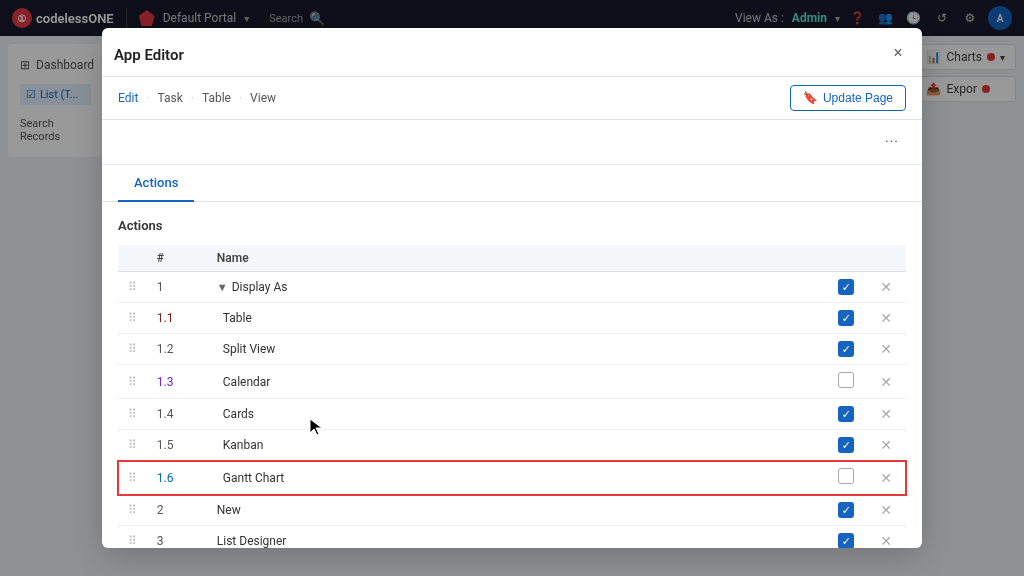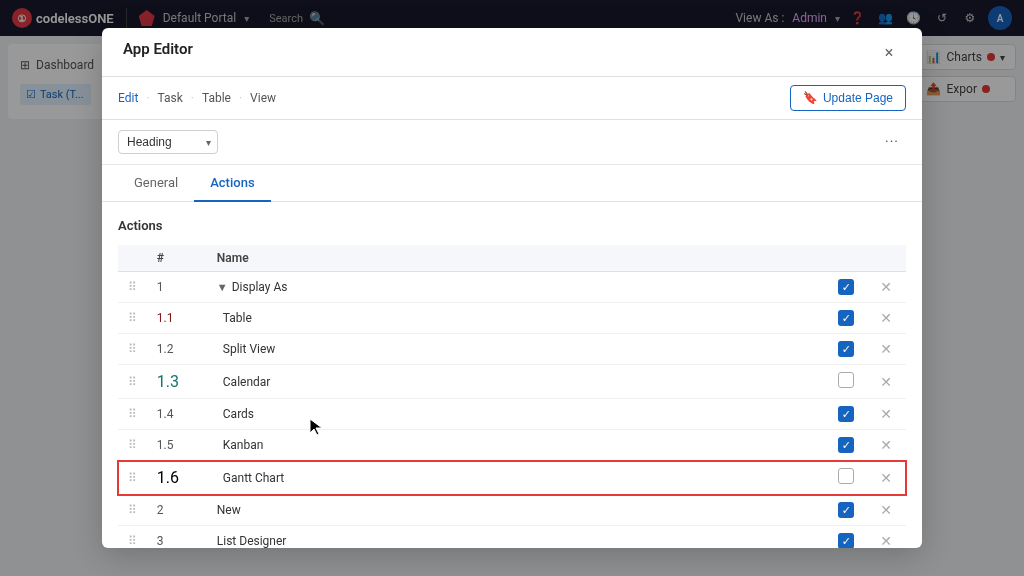--- a/index.html
+++ b/index.html
@@ -124,23 +124,23 @@
       max-height: 520px;
       display: flex;
       flex-direction: column;
       box-shadow: 0 8px 32px rgba(0,0,0,0.2);
       overflow: hidden;
     }
 
     
     .modal-header {
       display: flex;
-      align-items: flex-start;
+      align-items: flex-end;
       justify-content: space-between;
-      padding: 12px 21px;
+      padding: 12px 12px;
       border-bottom: 1px solid #e0e0e0;
     }
     .modal-title {
       font-size: 15px;
       font-weight: 600;
       color: #222;
     }
     .modal-close {
       width: 24px;
       height: 24px;
@@ -418,43 +418,46 @@
     <div class="nav-portal-icon"></div>
     <span>Default Portal</span>
     <span style="margin-left:4px; color:#aaa; font-size:10px;">▾</span>
   </div>
   <div class="nav-search">
     <span style="color:#aaa; font-size:11px;">Search</span>
     <span style="color:#aaa;">🔍</span>
   </div>
   <div class="nav-right">
     <span>View As :</span>
-    <span style="color:#f0abfc; font-weight:400;">Admin</span>
+    <span style="color:#5eead4; font-weight:700;">Admin</span>
     <span style="color:#aaa; font-size:10px; cursor:pointer;">▾</span>
     <div class="nav-icon" title="Help">❓</div>
     <div class="nav-icon">👥</div>
     <div class="nav-icon">🕓</div>
     <div class="nav-icon">↺</div>
     <div class="nav-icon">⚙</div>
     <div class="nav-avatar">A</div>
   </div>
 </div>
 
 <div class="full-bg">
 
   <div style="position:absolute; left:8px; top:8px; width:95px; background:#fff; border-radius:4px; padding:8px 0; font-size:12px;">
     <div style="padding:6px 12px; color:#555; cursor:pointer; display:flex; align-items:center; gap:6px;">
       <span>⊞</span>
       <span>Dashboard</span>
     </div>
     <div style="padding:6px 12px; color:#1565C0; font-size:11px; cursor:pointer;">
       <div style="display:flex; align-items:center; gap:4px; background:#e3f0ff; border-radius:3px; padding:4px 6px;">
         <span>☑</span>
-        <span>Task (T...</span>
+        <span>List (T...</span>
       </div>
+    </div>
+    <div style="padding:6px 12px; color:#555; font-size:11px;">
+      <span>Search Records</span>
     </div>
   </div>
 
   <div style="position:absolute; left:112px; top:8px; right:180px; background:#fff; border-radius:4px; overflow:hidden;">
     <div class="bg-sub-header">
       <span>☐</span>
       <span>#</span>
       <span style="flex:1;">Name</span>
       <span>Due D</span>
     </div>
@@ -502,30 +505,24 @@
       </div>
       <div class="toolbar-right">
         <button class="update-page-btn">
           <span>🔖</span>
           <span>Update Page</span>
         </button>
       </div>
     </div>
 
     <div class="modal-heading-row">
-      <div class="heading-select-wrapper">
-        <select class="heading-select">
-          <option>Heading</option>
-        </select>
-      </div>
       <div class="three-dots-btn">···</div>
     </div>
 
     <div class="modal-tabs">
-      <div class="modal-tab">General</div>
       <div class="modal-tab active">Actions</div>
     </div>
 
     <div class="modal-content">
       <div class="section-title">Actions</div>
       <table class="actions-table">
         <thead>
           <tr>
             <th style="width:20px;"></th>
             <th style="width:60px;">#</th>
@@ -551,42 +548,42 @@
             </tr>
             <tr>
               <td><span style="color:#bbb; cursor:grab; font-size:12px;">⠿</span></td>
               <td style="color: rgb(85, 85, 85); font-size: 12px;">1.2</td>
               <td style="font-size: 12px; padding-left: 16px;">Split View</td>
               <td class="checkbox-cell"><div class="cb-checked"></div></td>
               <td class="row-x-cell"><span class="x-btn">✕</span></td>
             </tr>
             <tr>
               <td><span style="color:#bbb; cursor:grab; font-size:12px;">⠿</span></td>
-              <td style="color: #0f766e; font-size: 16px;">1.3</td>
+              <td style="color: #6d28d9; font-size: 12px;">1.3</td>
               <td style="font-size: 12px; padding-left: 16px;">Calendar</td>
               <td class="checkbox-cell"><div class="cb-unchecked"></div></td>
               <td class="row-x-cell"><span class="x-btn">✕</span></td>
             </tr>
             <tr>
               <td><span style="color:#bbb; cursor:grab; font-size:12px;">⠿</span></td>
               <td style="color: rgb(85, 85, 85); font-size: 12px;">1.4</td>
               <td style="font-size: 12px; padding-left: 16px;">Cards</td>
               <td class="checkbox-cell"><div class="cb-checked"></div></td>
               <td class="row-x-cell"><span class="x-btn">✕</span></td>
             </tr>
             <tr>
               <td><span style="color:#bbb; cursor:grab; font-size:12px;">⠿</span></td>
               <td style="color: rgb(85, 85, 85); font-size: 12px;">1.5</td>
               <td style="font-size: 12px; padding-left: 16px;">Kanban</td>
               <td class="checkbox-cell"><div class="cb-checked"></div></td>
               <td class="row-x-cell"><span class="x-btn">✕</span></td>
             </tr>
             <tr style="outline: rgb(229, 57, 53) solid 2px; outline-offset: -1px; position: relative;">
               <td><span style="color:#bbb; cursor:grab; font-size:12px;">⠿</span></td>
-              <td style="color: #000000; font-size: 16px;">1.6</td>
+              <td style="color: #0369a1; font-size: 12px;">1.6</td>
               <td style="font-size: 12px; padding-left: 16px; margin-top: 36px;">Gantt Chart</td>
               <td class="checkbox-cell"><div class="cb-unchecked"></div></td>
               <td class="row-x-cell"><span class="x-btn">✕</span></td>
             </tr>
             <tr>
               <td><span style="color:#bbb; cursor:grab; font-size:12px;">⠿</span></td>
               <td style="color: rgb(85, 85, 85); font-size: 12px;">2</td>
               <td style="font-size: 12px;">New</td>
               <td class="checkbox-cell"><div class="cb-checked"></div></td>
               <td class="row-x-cell"><span class="x-btn">✕</span></td>

